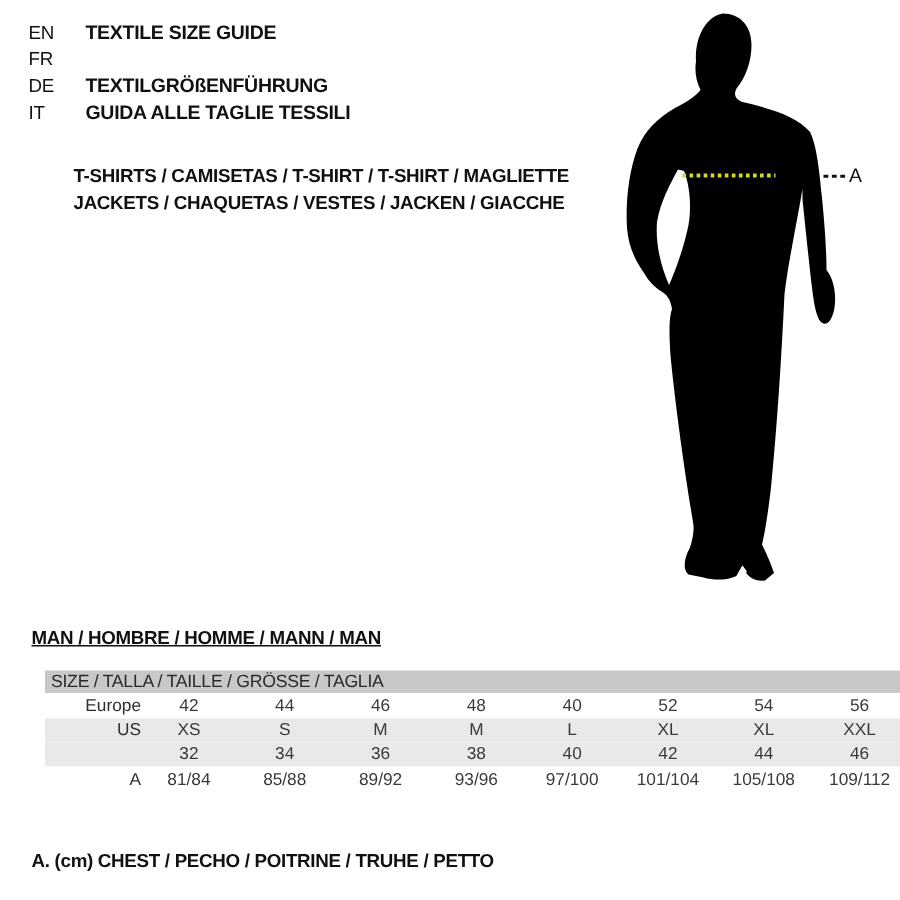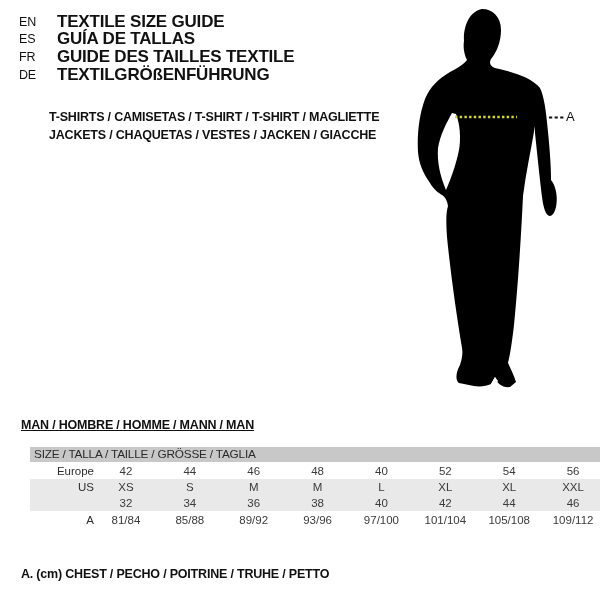--- a/index.html
+++ b/index.html
@@ -4,21 +4,21 @@
 <style>
   html,body{margin:0;padding:0;}
   body{
     width:600px;height:600px;position:relative;background:#ffffff;
     font-family:"Liberation Sans", sans-serif;color:#111;overflow:hidden;
   }
   
   .lang-block{position:absolute;left:19px;top:13px;}
   .lang-row{display:flex;height:17.6px;align-items:center;}
   .lang-code{width:38px;font-size:12.5px;font-weight:normal;letter-spacing:-0.2px;}
-  .lang-label{font-size:17px;font-weight:bold;letter-spacing:-0.2px;white-space:nowrap;}
+  .lang-label{font-size:13px;font-weight:bold;letter-spacing:-0.2px;white-space:nowrap;}
   
   .cat-block{position:absolute;left:20px;top:109px;}
   .cat-line{height:17.6px;line-height:17.6px;font-size:12.5px;font-weight:bold;letter-spacing:-0.2px;white-space:nowrap;margin-left:29px;}
   
   .figure-wrap{position:absolute;left:390px;top:0;width:210px;height:400px;}
   .measure-label{position:absolute;left:566px;top:109px;font-size:13px;font-weight:400;color:#111;}
   
   .section-title{position:absolute;left:21px;top:418px;height:14px;line-height:14px;
     font-size:12.5px;font-weight:bold;letter-spacing:-0.2px;white-space:nowrap;text-decoration:underline;}
   
@@ -37,30 +37,29 @@
 </style>
 </head>
 <body>
 
 <div class="lang-block">
   <div class="lang-row">
     <span class="lang-code">EN</span>
     <span class="lang-label">TEXTILE SIZE GUIDE</span>
   </div>
   <div class="lang-row">
-    <span class="lang-code">ES</span>
-    <span class="lang-label">GUÍA DE TALLAS</span>
-  </div>
-  <div class="lang-row">
     <span class="lang-code">FR</span>
-    <span class="lang-label">GUIDE DES TAILLES TEXTILE</span>
   </div>
   <div class="lang-row">
     <span class="lang-code">DE</span>
     <span class="lang-label">TEXTILGRÖßENFÜHRUNG</span>
+  </div>
+  <div class="lang-row">
+    <span class="lang-code">IT</span>
+    <span class="lang-label">GUIDA ALLE TAGLIE TESSILI</span>
   </div>
 </div>
 
 <div class="cat-block">
   <div class="cat-line">T-SHIRTS / CAMISETAS / T-SHIRT / T-SHIRT / MAGLIETTE</div>
   <div class="cat-line">JACKETS / CHAQUETAS / VESTES / JACKEN / GIACCHE</div>
 </div>
 
 <div class="figure-wrap">
   <svg width="210" height="400" viewBox="0 0 210 400" xmlns="http://www.w3.org/2000/svg">

